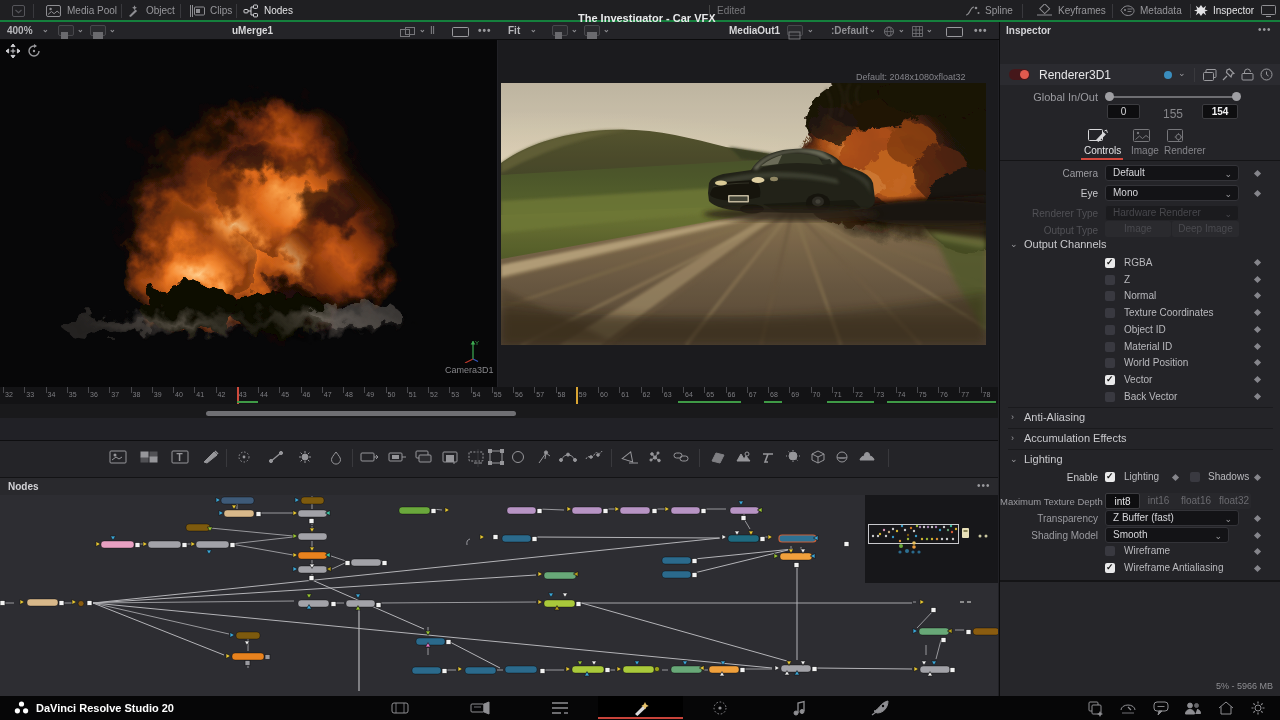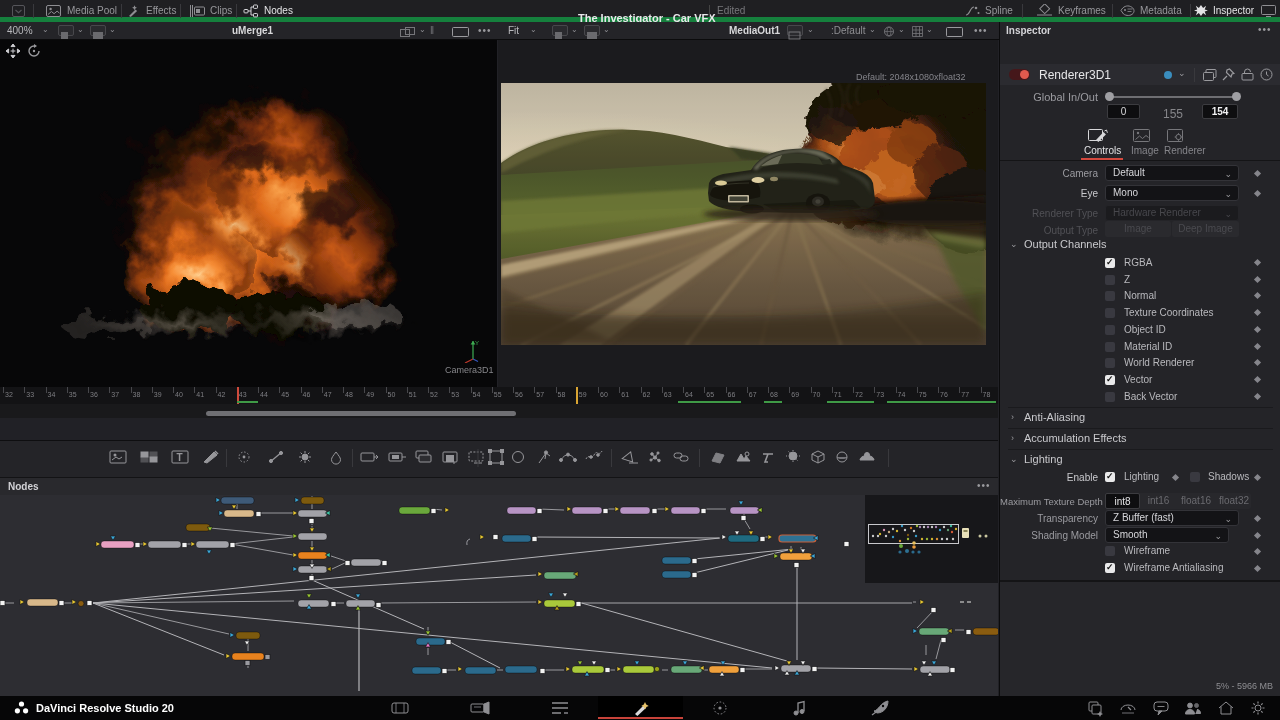--- a/index.html
+++ b/index.html
@@ -3,25 +3,25 @@
 <meta charset="utf-8">
 <style>
 * { margin:0; padding:0; box-sizing:border-box; }
 html,body { width:1280px; height:720px; overflow:hidden; background:#212126; }
 body { font-family:"Liberation Sans", sans-serif; }
 #app { position:absolute; left:0; top:0; width:1280px; height:720px; background:#212126; }
 .abs { position:absolute; }
 .w { color:#dededf; }
 .sep { position:absolute; width:1px; background:#39393d; }
 
-#topbar { left:0; top:0; width:1280px; height:22px; background:#1f1f22; border-bottom:5px solid #15803d; }
+#topbar { left:0; top:0; width:1280px; height:22px; background:#1f1f22; border-bottom:2px solid #15803d; }
 .tbtxt { position:absolute; top:5px; font-size:10px; color:#97979b; white-space:nowrap; }
 
 #row2 { left:0; top:22px; width:1280px; height:18px; background:#242428; border-bottom:1px solid #0b0b0c; }
-.r2txt { position:absolute; top:3px; font-size:10px; color:#8e8e92; white-space:nowrap; }
+.r2txt { position:absolute; top:3px; font-size:10px; color:#8e8e92; white-space:nowrap;font-weight:bold; }
 .r2box { position:absolute; top:3px; height:11px; border:1px solid #47474b; border-radius:2px; background:#2a2a2e; }
 
 #viewL { left:0; top:40px; width:497px; height:347px; background:#0a0a0b; overflow:hidden; }
 #viewR { left:498px; top:40px; width:500px; height:347px; background:#1b1b1e; overflow:hidden; }
 
 #ruler { left:0; top:387px; width:998px; height:17px; background:#131315; overflow:hidden; }
 .fnum { position:absolute; top:4px; font-size:7px; color:#7e7e82; }
 .tick { position:absolute; top:0; width:1px; height:6px; background:#47474b; }
 
 #scrollrow { left:0; top:404px; width:998px; height:14px; background:#19191b; }
@@ -64,21 +64,21 @@
         <rect x="0.5" y="0.5" width="14" height="11" rx="1.5" fill="none" stroke="#8e8e92"></rect>
         <circle cx="4.6" cy="4" r="1.2" fill="#8e8e92"></circle>
         <path d="M2 9.5l3.4-3 2.7 2.2 3-2.6 2.4 2.1" fill="none" stroke="#8e8e92"></path>
       </svg>
   <div class="tbtxt" style="left:67px">Media Pool</div>
   <div class="sep" style="left:121px;top:4px;height:14px"></div>
   <svg class="abs" style="left:127px;top:4px" width="14" height="14" viewBox="0 0 14 14">
         <path d="M2 12L8.5 5.5l1.6 1.6L3.8 13z" fill="#8e8e92"></path>
         <path d="M10 3.2l1-2 1 2 2 1-2 1-1 2-1-2-2-1z" fill="#8e8e92" transform="translate(-1.5 0.3) scale(0.82)"></path>
       </svg>
-  <div class="tbtxt" style="left:146px">Effects</div>
+  <div class="tbtxt" style="left:146px">Object</div>
   <div class="sep" style="left:180px;top:4px;height:14px"></div>
   <svg class="abs" style="left:189px;top:5px" width="16" height="12" viewBox="0 0 16 12">
         <path d="M1.5 0v12M3.5 0v12" stroke="#8e8e92" stroke-width="1"></path>
         <rect x="5.5" y="2" width="10" height="8" rx="1" fill="none" stroke="#8e8e92"></rect>
         <rect x="7" y="4" width="4" height="4" fill="#8e8e92"></rect>
       </svg>
   <div class="tbtxt" style="left:210px">Clips</div>
   <div class="sep" style="left:236px;top:4px;height:14px"></div>
   <svg class="abs" style="left:243px;top:4px" width="16" height="14" viewBox="0 0 16 14">
         <rect x="1" y="5.5" width="4" height="3.4" rx="0.8" fill="none" stroke="#d6d6da"></rect>
@@ -1021,21 +1021,21 @@
       <div class="chk" style="left:105px;top:286.1px"></div>
       <div class="ilabel" style="left:124px;top:285.1px;color:#b9b9bd">Texture Coordinates</div>
       <div class="dia" style="left:254px;top:287.1px"></div>
       <div class="chk" style="left:105px;top:302.8px"></div>
       <div class="ilabel" style="left:124px;top:301.8px;color:#b9b9bd">Object ID</div>
       <div class="dia" style="left:254px;top:303.8px"></div>
       <div class="chk" style="left:105px;top:319.5px"></div>
       <div class="ilabel" style="left:124px;top:318.5px;color:#b9b9bd">Material ID</div>
       <div class="dia" style="left:254px;top:320.5px"></div>
       <div class="chk" style="left:105px;top:336.2px"></div>
-      <div class="ilabel" style="left:124px;top:335.2px;color:#b9b9bd">World Renderer</div>
+      <div class="ilabel" style="left:124px;top:335.2px;color:#b9b9bd">World Position</div>
       <div class="dia" style="left:254px;top:337.2px"></div>
       <div class="chk on" style="left:105px;top:352.9px"></div>
       <div class="ilabel" style="left:124px;top:351.9px;color:#b9b9bd">Vector</div>
       <div class="dia" style="left:254px;top:353.9px"></div>
       <div class="chk" style="left:105px;top:369.6px"></div>
       <div class="ilabel" style="left:124px;top:368.6px;color:#b9b9bd">Back Vector</div>
       <div class="dia" style="left:254px;top:370.6px"></div>
       <div class="hr" style="top:385px"></div>
       <div class="abs" style="left:11px;top:390px;font-size:9px;color:#9a9a9e">›</div>
       <div class="ins-sec" style="left:24px;top:389px">Anti-Aliasing</div>

